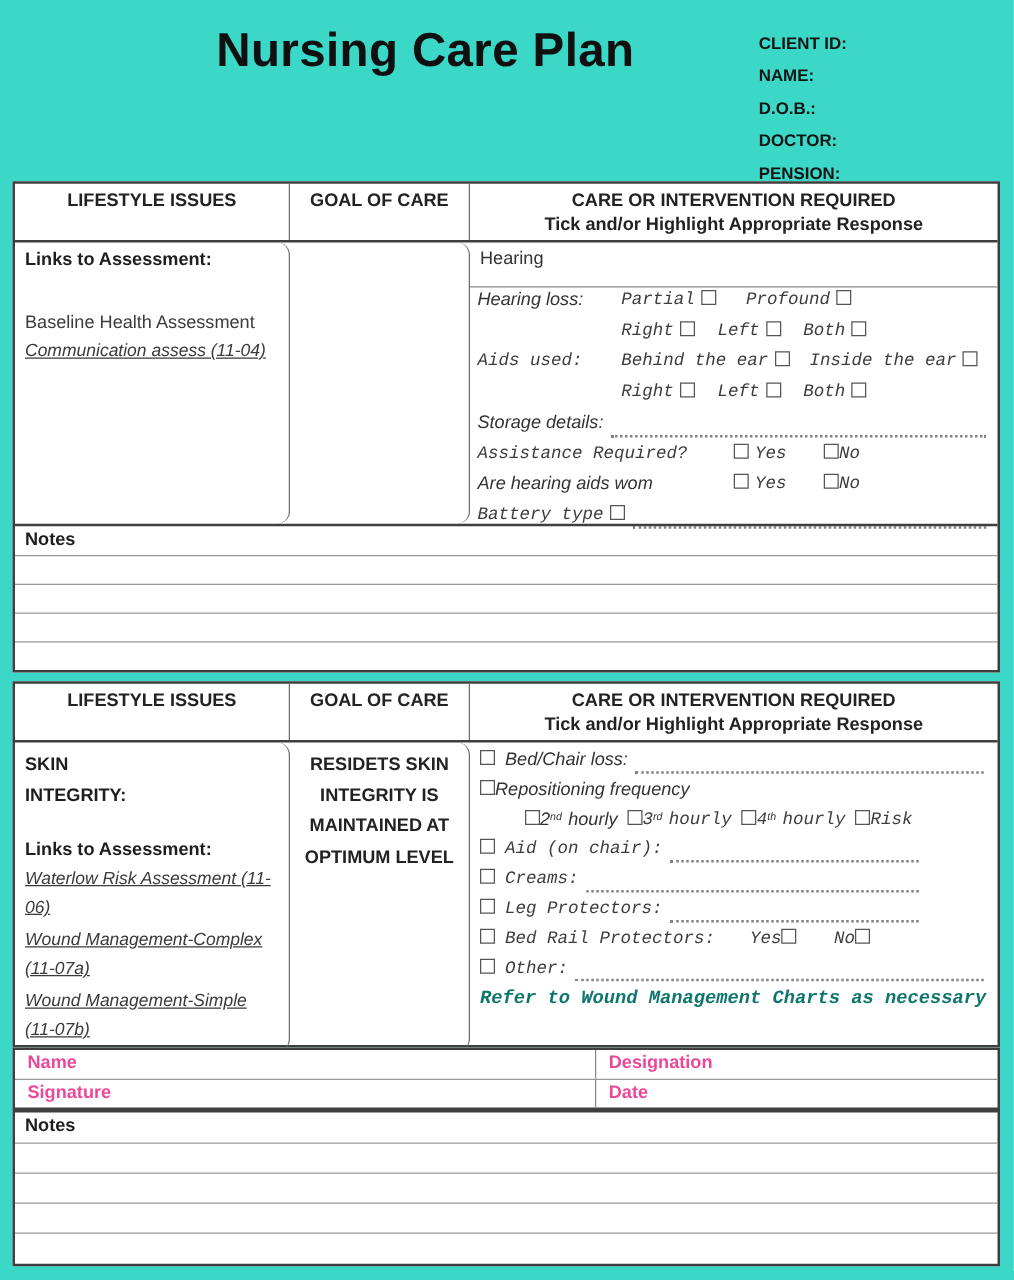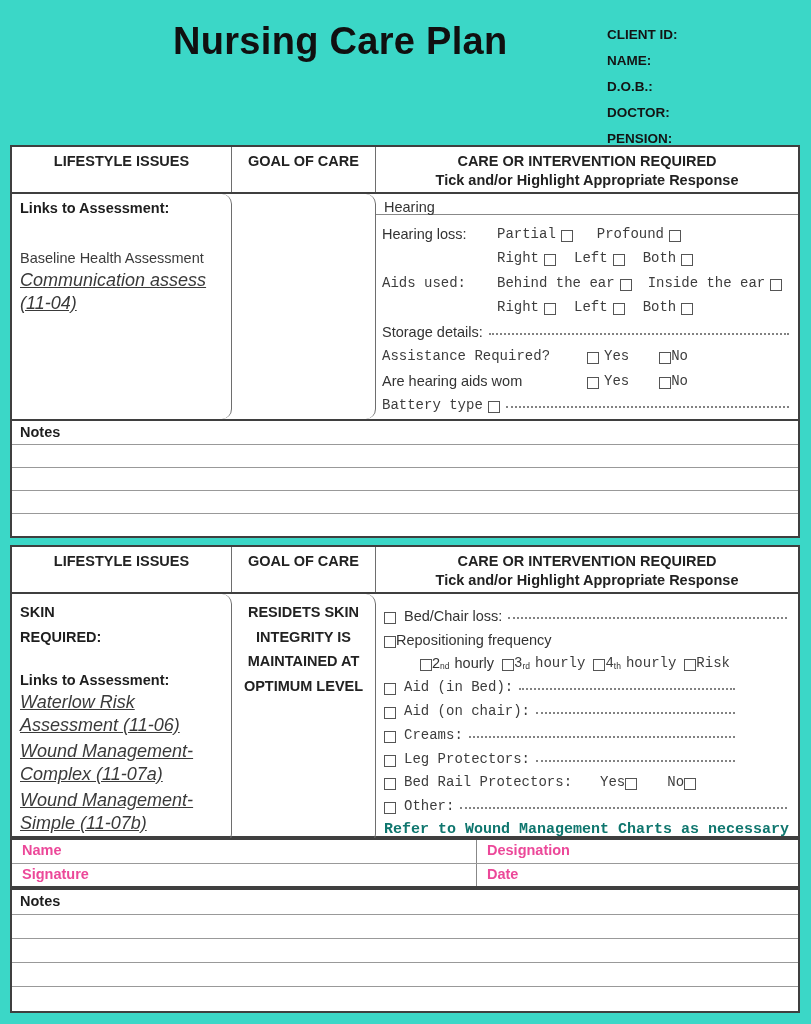--- a/index.html
+++ b/index.html
@@ -17,24 +17,24 @@
   .c2{width:144px;border-right:1px solid #6e6e6e;box-sizing:border-box;flex:none;}
   .c3{flex:1;min-width:0;}
   .hline2{margin-top:3px;}
   .trow{display:flex;box-sizing:border-box;}
   .b1 .trow{height:225px;flex:none;}
   .b2 .trow{flex:1;}
   .td{padding:6px 8px;font-size:14.5px;box-sizing:border-box;border-radius:10px;}
   .td.nopad{padding:0;}
   .bold{font-weight:700;color:#1e1e1e;}
   .asmt{margin-top:34px;color:#3b3b3b;}
-  .link{display:block;font-style:italic;text-decoration:underline;color:#3a3a3a;font-size:18px;line-height:23px;margin-top:3px;}
-  .subrow{height:21px;border-bottom:1px solid #888;padding:5px 8px;box-sizing:border-box;font-size:14.5px;color:#333;flex:none;}
+  .link{display:block;font-style:italic;text-decoration:underline;color:#3a3a3a;font-size:14px;line-height:23px;margin-top:3px;}
+  .subrow{height:36px;border-bottom:1px solid #888;padding:5px 8px;box-sizing:border-box;font-size:14.5px;color:#333;flex:none;}
   .clines{padding:2px 6px;}
-  .cline{display:flex;align-items:flex-end;height:24.5px;font-size:14.5px;color:#333;white-space:nowrap;}
+  .cline{display:flex;align-items:flex-start;height:24.5px;font-size:14.5px;color:#333;white-space:nowrap;font-style:italic;}
   .b2 .cline{height:23.8px;}
   .mono{font-family:"Liberation Mono",monospace;font-size:14px;color:#3d3d3d;}
   .cb{display:inline-block;width:12px;height:12px;border:1.5px solid #555;box-sizing:border-box;background:#fff;flex:none;}
   .dots{flex:1;align-self:flex-end;border-bottom:2px dotted #828282;margin:0 3px 5px 6px;height:0;}
   .dots.short{margin-right:55px;}
   .w115{width:115px;flex:none;}
   .w205{width:205px;flex:none;}
   .ind115{width:115px;flex:none;}
   .g8{width:8px;flex:none;}  .g16{width:16px;flex:none;}  .g18{width:18px;flex:none;}
   .g24{width:24px;flex:none;} .g28{width:28px;flex:none;} .g30{width:30px;flex:none;}
@@ -181,21 +181,21 @@
       <div class="th c2">GOAL OF CARE</div>
       <div class="th c3">
         <div>CARE OR INTERVENTION REQUIRED</div>
         <div class="hline2">Tick and/or Highlight Appropriate Response</div>
       </div>
     </div>
 
     <div class="trow">
       <div class="td c1">
         <div class="skin-title">SKIN</div>
-        <div class="skin-title">REQUIRED:</div>
+        <div class="skin-title">INTEGRITY:</div>
         <div class="spacer22"></div>
         <div class="bold">Links to Assessment:</div>
         <span class="link">Waterlow Risk Assessment (11-06)</span>
         <span class="link">Wound Management-Complex (11-07a)</span>
         <span class="link">Wound Management-Simple (11-07b)</span>
       </div>
 
       <div class="td c2 goal-cell">
         <div>RESIDETS SKIN</div>
         <div>INTEGRITY IS</div>
@@ -231,26 +231,20 @@
           <span class="g8"></span>
           <span class="cb"></span>
           <span class="mono">4</span>
             <sup>th</sup>
           <span class="mono mlw">hourly</span>
           <span class="g8"></span>
           <span class="cb"></span>
           <span class="mono">Risk</span>
         </div>
 
-        <div class="cline">
-          <span class="cb"></span>
-          <span class="g8"></span>
-          <span class="mono">Aid (in Bed):</span>
-          <span class="dots short"></span>
-        </div>
 
         <div class="cline">
           <span class="cb"></span>
           <span class="g8"></span>
           <span class="mono">Aid (on chair):</span>
           <span class="dots short"></span>
         </div>
 
         <div class="cline">
           <span class="cb"></span>

